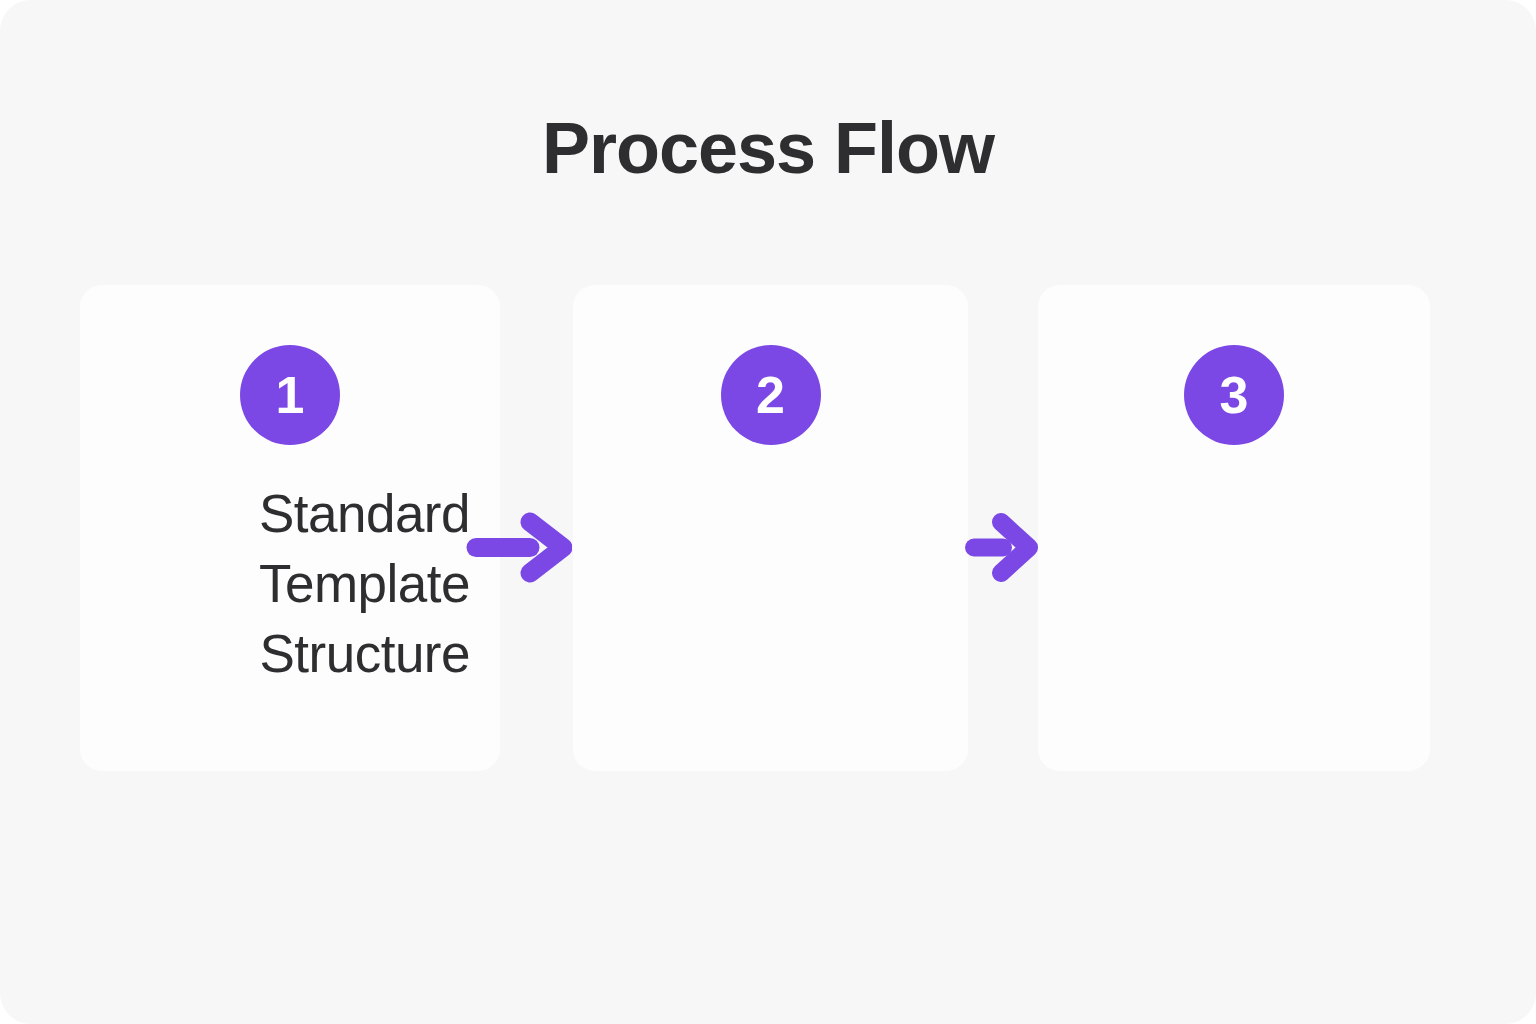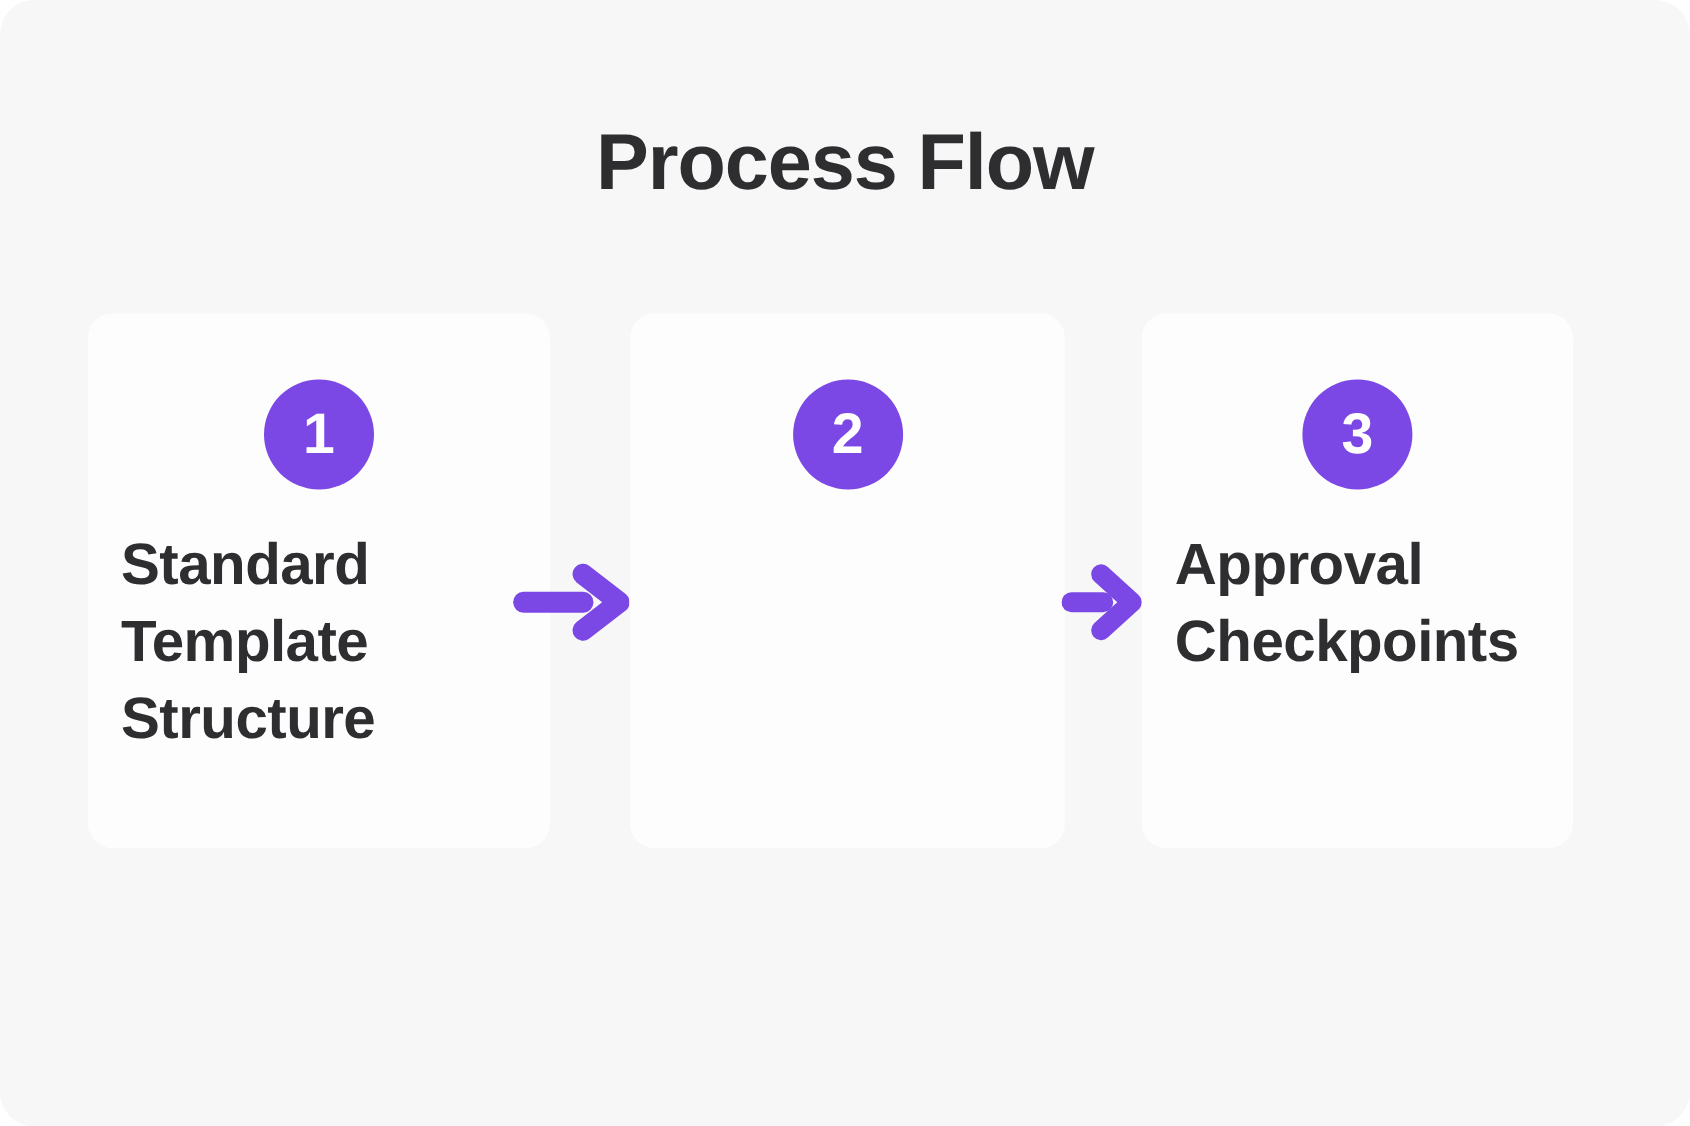--- a/index.html
+++ b/index.html
@@ -57,25 +57,25 @@
   }
   .badge span {
     color: var(--number);
     font-size: 52px;
     font-weight: 700;
     line-height: 1;
   }
   .label {
     margin-top: 34px;
     font-size: 53px;
-    font-weight: 700;
+    font-weight: 400;
     line-height: 70px;
     letter-spacing: -0.5px;
     color: var(--text);
-    text-align: left;
+    text-align: right;
   }
   .arrow {
     position: absolute;
     color: var(--accent);
   }
   .arrow1 { left: 466px; top: 511px; width: 106px; height: 73px; }
   .arrow2 { left: 965px; top: 511px; width: 73px;  height: 73px; }
 </style>
 </head>
 <body>
@@ -94,21 +94,20 @@
   <section class="card card2">
     <div class="badge">
       <span>2</span>
     </div>
   </section>
 
   <section class="card card3">
     <div class="badge">
       <span>3</span>
     </div>
-    <div class="label">Approval Checkpoints</div>
   </section>
 
   <svg class="arrow arrow1" viewBox="0 0 106 73" fill="none" xmlns="http://www.w3.org/2000/svg">
     <path d="M10 36.5 H64" stroke="currentColor" stroke-width="19" stroke-linecap="round"></path>
     <path d="M64 11 L97 36.5 L64 62" stroke="currentColor" stroke-width="19" stroke-linecap="round" stroke-linejoin="round"></path>
   </svg>
 
   <svg class="arrow arrow2" viewBox="0 0 73 73" fill="none" xmlns="http://www.w3.org/2000/svg">
     <path d="M9 36.5 H38" stroke="currentColor" stroke-width="18" stroke-linecap="round"></path>
     <path d="M36 11 L64 36.5 L36 62" stroke="currentColor" stroke-width="18" stroke-linecap="round" stroke-linejoin="round"></path>

